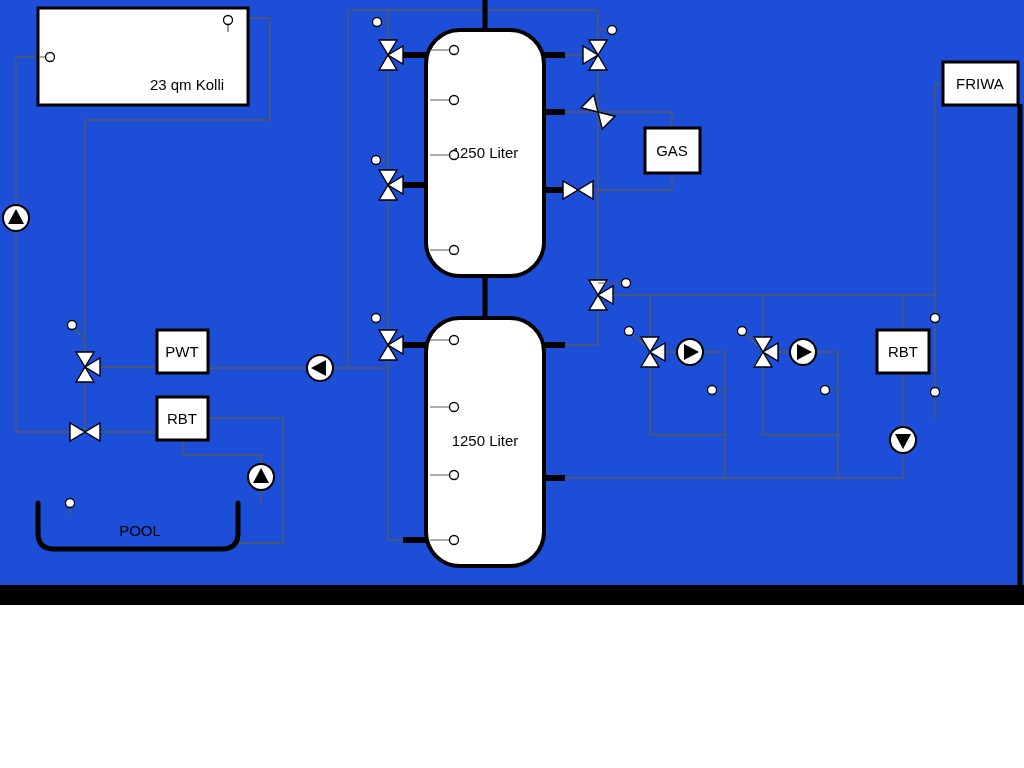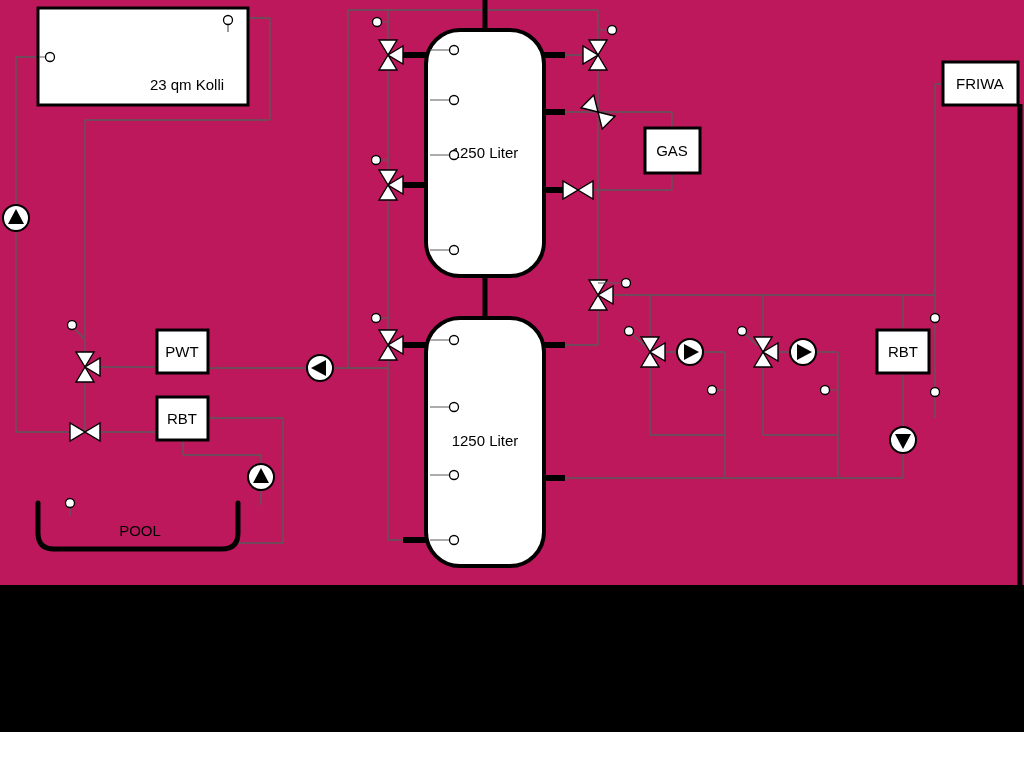--- a/index.html
+++ b/index.html
@@ -1,16 +1,16 @@
 <!DOCTYPE html>
 <html><head>
 <meta charset="utf-8">
 <style>
   html,body{margin:0;padding:0;background:#fff;}
-  .stage{position:relative;width:1024px;height:732px;background:#be185d;overflow:hidden;}
+  .stage{position:relative;width:1024px;height:605px;background:#1d4ed8;overflow:hidden;}
   svg{display:block;}
   .pipe{stroke:#5a5a5a;stroke-width:1.3;fill:none;}
   .thick{stroke:#000;stroke-width:5;fill:none;}
   .stub{stroke:#000;stroke-width:6;fill:none;}
   .box{fill:#fff;stroke:#000;stroke-width:3;}
   .tank{fill:#fff;stroke:#000;stroke-width:4;}
   .pool{fill:none;stroke:#000;stroke-width:5;stroke-linecap:round;}
   .lbl{font-family:"Liberation Sans",sans-serif;font-size:15px;fill:#000;text-anchor:middle;}
   .valve{fill:#fff;stroke:#000;stroke-width:1.4;stroke-linejoin:miter;}
   .pumpc{fill:#fff;stroke:#000;stroke-width:2;}

